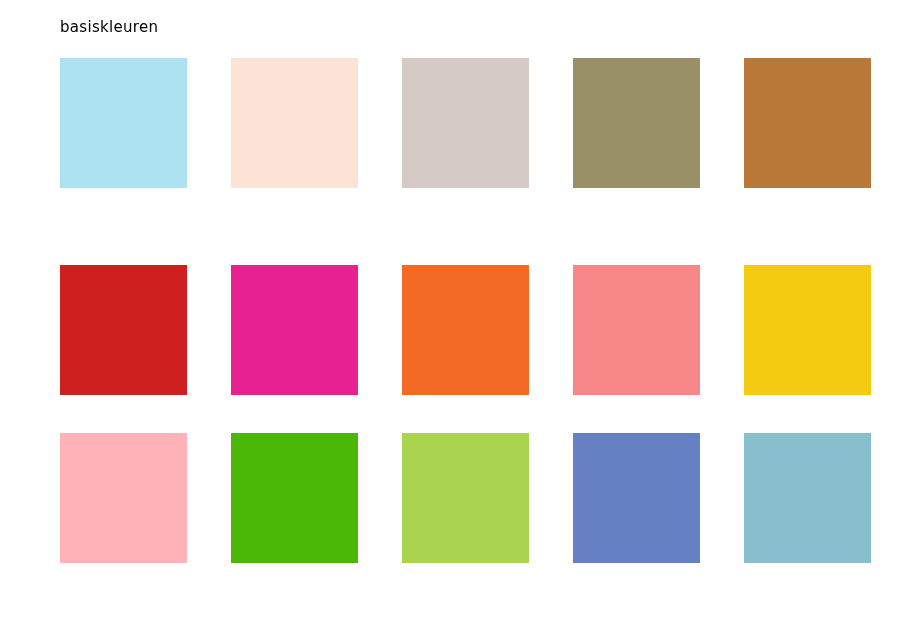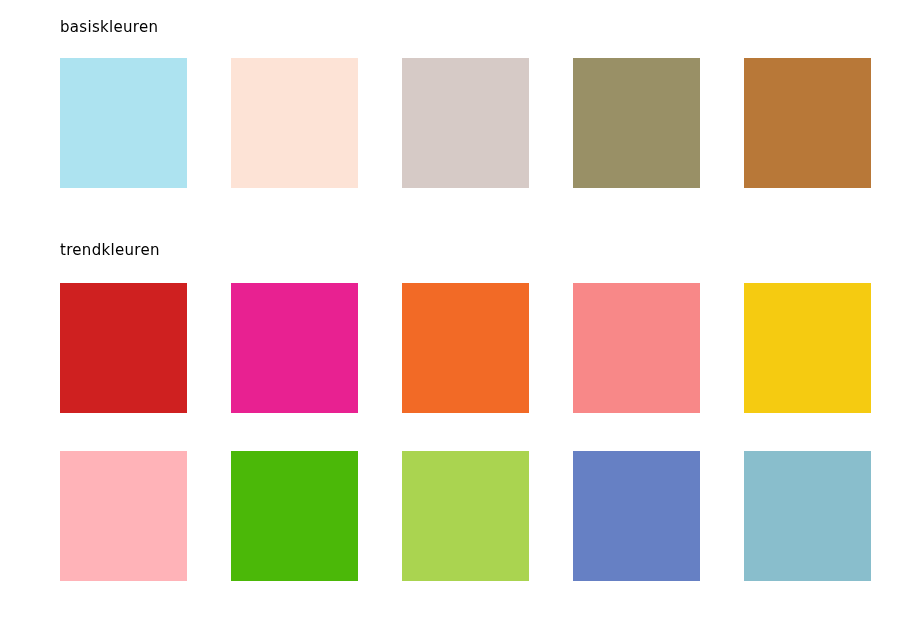--- a/index.html
+++ b/index.html
@@ -91,21 +91,20 @@
       <div class="swatch" style="background-color: rgb(153, 144, 102);">
         <span class="swatch-label">olive-khaki</span>
       </div>
       <div class="swatch" style="background-color: rgb(184, 120, 56);">
         <span class="swatch-label">caramel-brown</span>
       </div>
     </div>
   </div>
 
   <div class="section" id="section-trend">
-    <h2 class="section-title">trendkleuren</h2>
     <div class="swatch-grid">
       <div class="swatch" style="background-color: rgb(207, 32, 32);">
         <span class="swatch-label">red</span>
       </div>
       <div class="swatch" style="background-color: rgb(232, 33, 145);">
         <span class="swatch-label">magenta</span>
       </div>
       <div class="swatch" style="background-color: rgb(242, 106, 38);">
         <span class="swatch-label">orange</span>
       </div>

